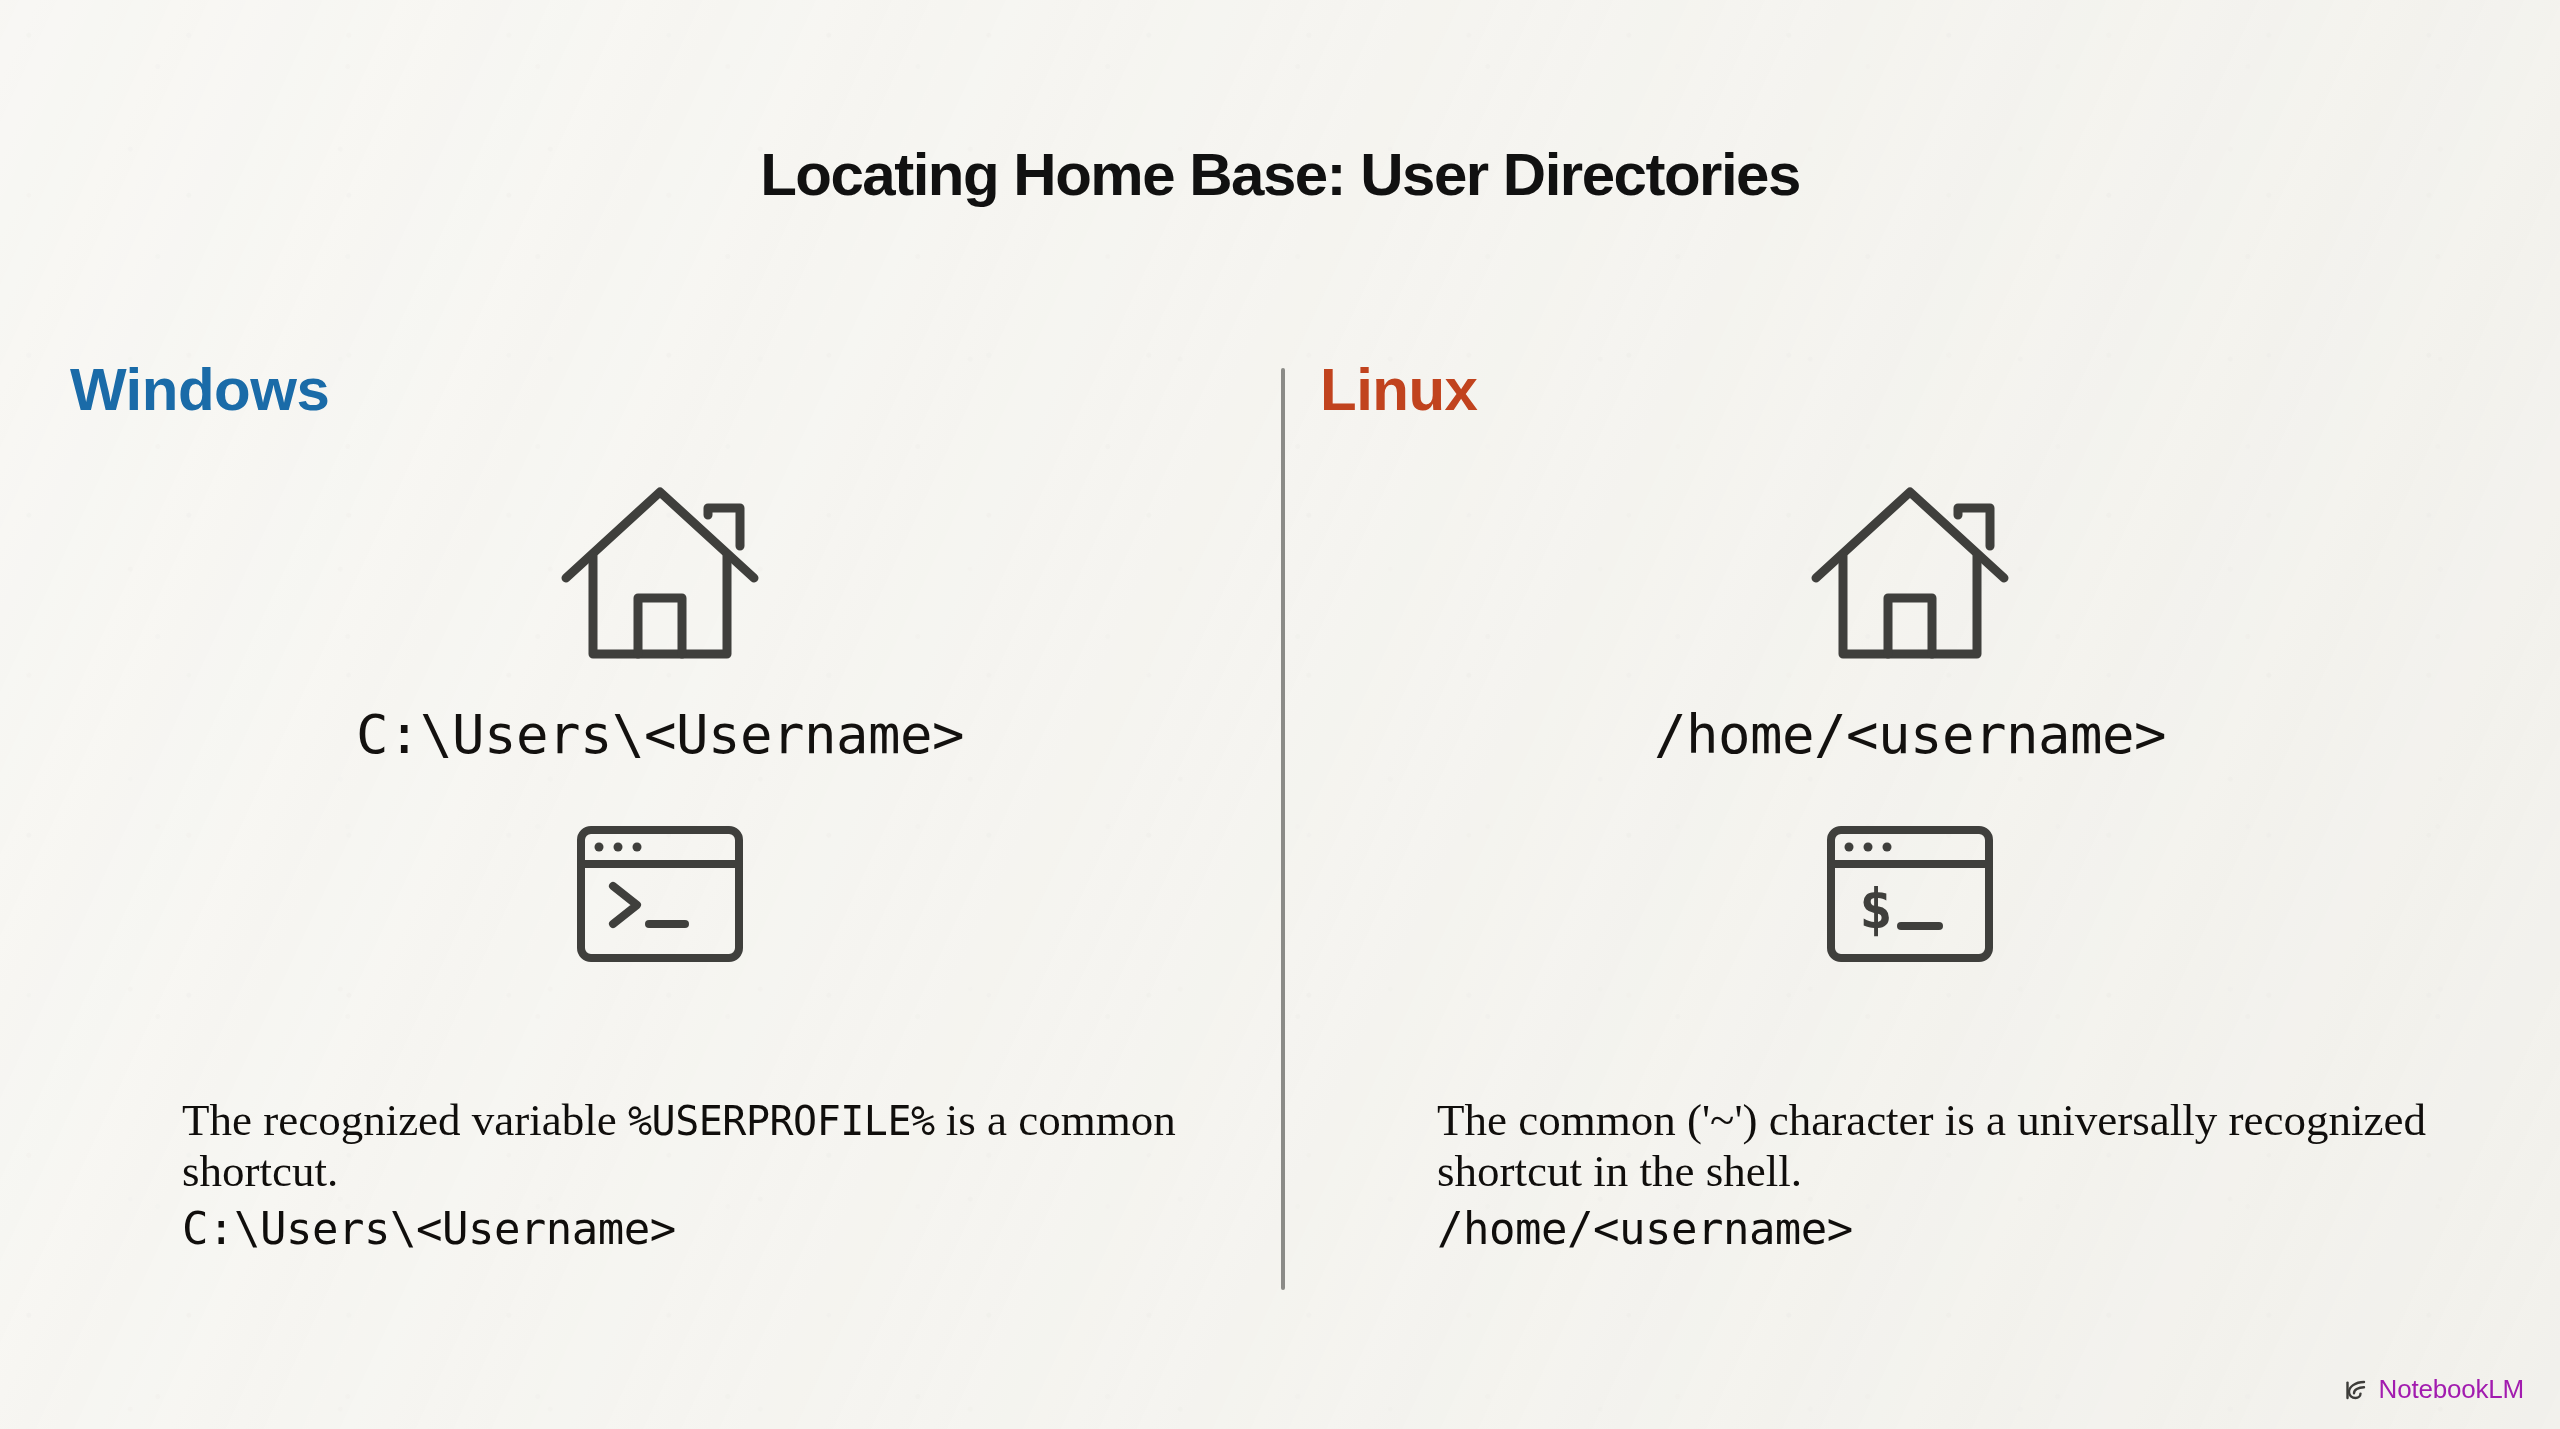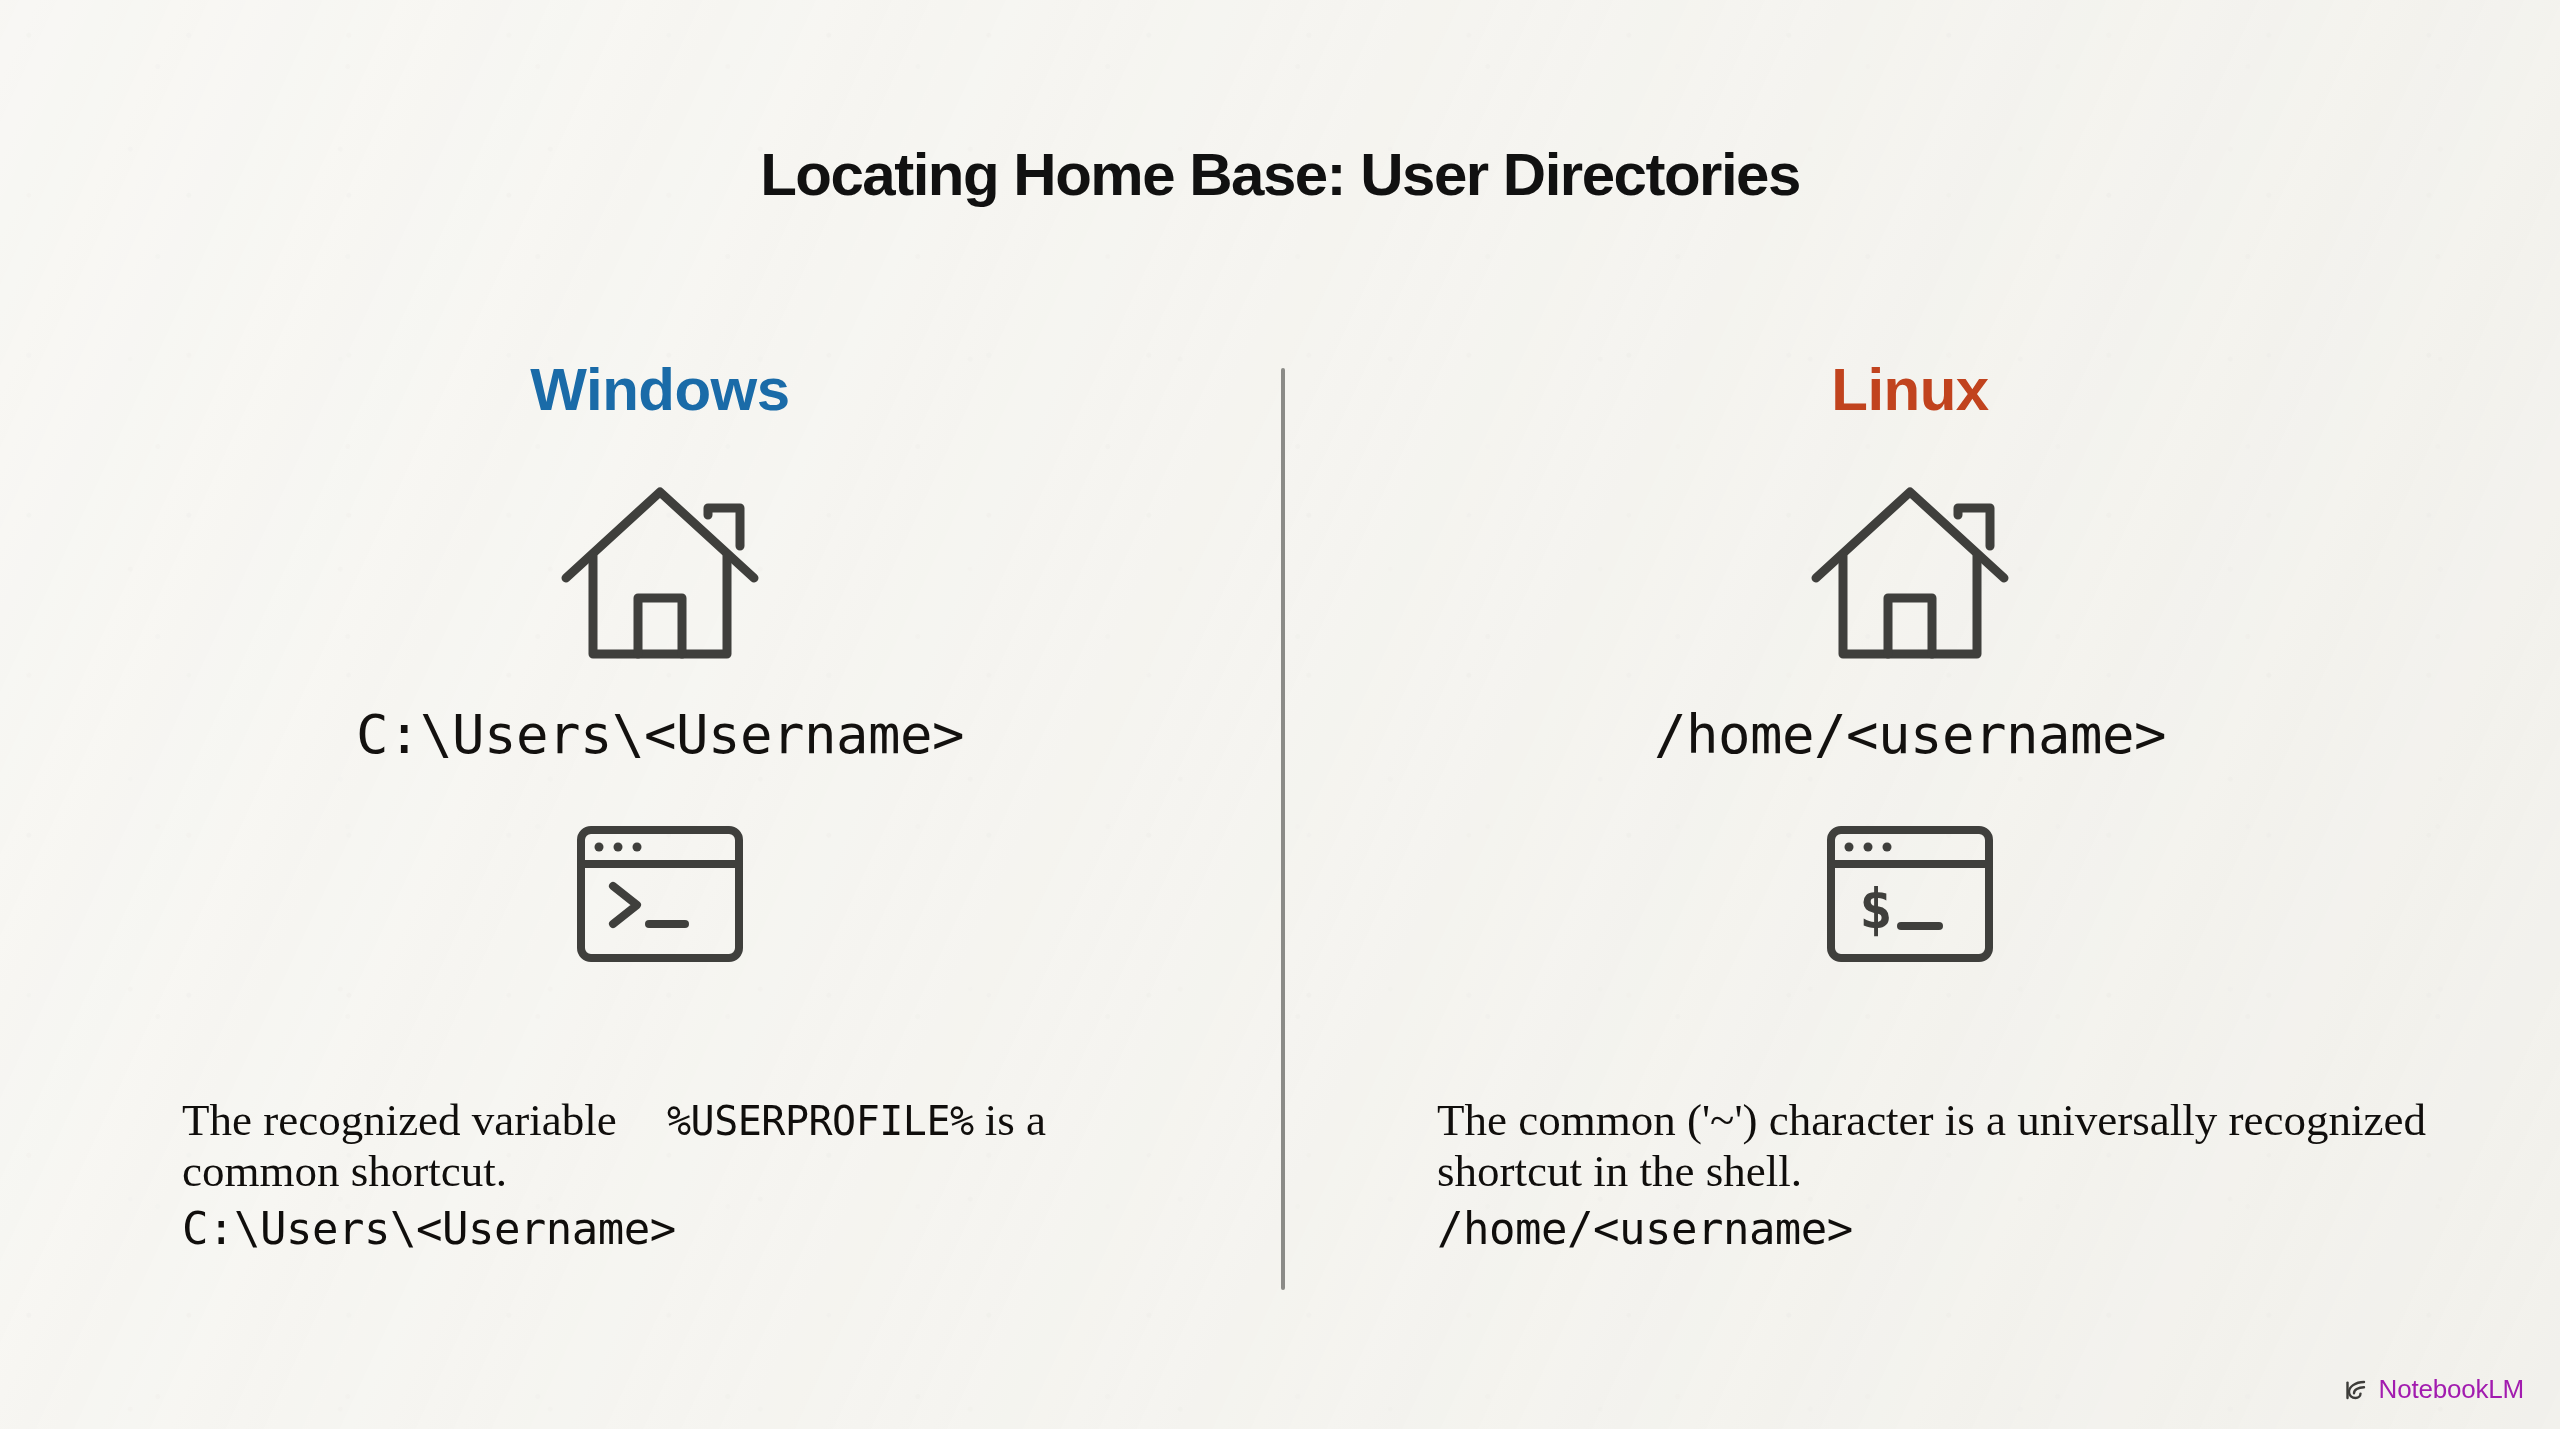--- a/index.html
+++ b/index.html
@@ -64,21 +64,21 @@
   
   .col {
     position: absolute;
     top: 360px;
     width: 1180px;
   }
   .col-windows { left: 70px; }
   .col-linux   { left: 1320px; }
 
   .col-heading {
-    text-align: center;
+    text-align: left;
     font-family: "Liberation Sans", sans-serif;
     font-weight: bold;
     font-size: 60px;
     letter-spacing: -0.5px;
     line-height: 1;
     margin: 0;
   }
   .col-windows .col-heading { color: #1a6ba8; }
   .col-linux   .col-heading { color: #c1431e; }
 
@@ -111,21 +111,20 @@
     line-height: 1.14;
     color: #100e0c;
   }
   .body-windows { left: 182px; width: 1020px; }
   .body-linux   { left: 1437px; width: 1030px; }
 
   .body-block .mono {
     font-family: "DejaVu Sans Mono", monospace;
     font-size: 40px;
     letter-spacing: -0.5px;
-    margin-left: 39px;
   }
   .body-block .mono-path {
     display: block;
     font-family: "DejaVu Sans Mono", monospace;
     font-size: 44px;
     letter-spacing: -0.5px;
     margin-top: 6px;
   }
 
   

